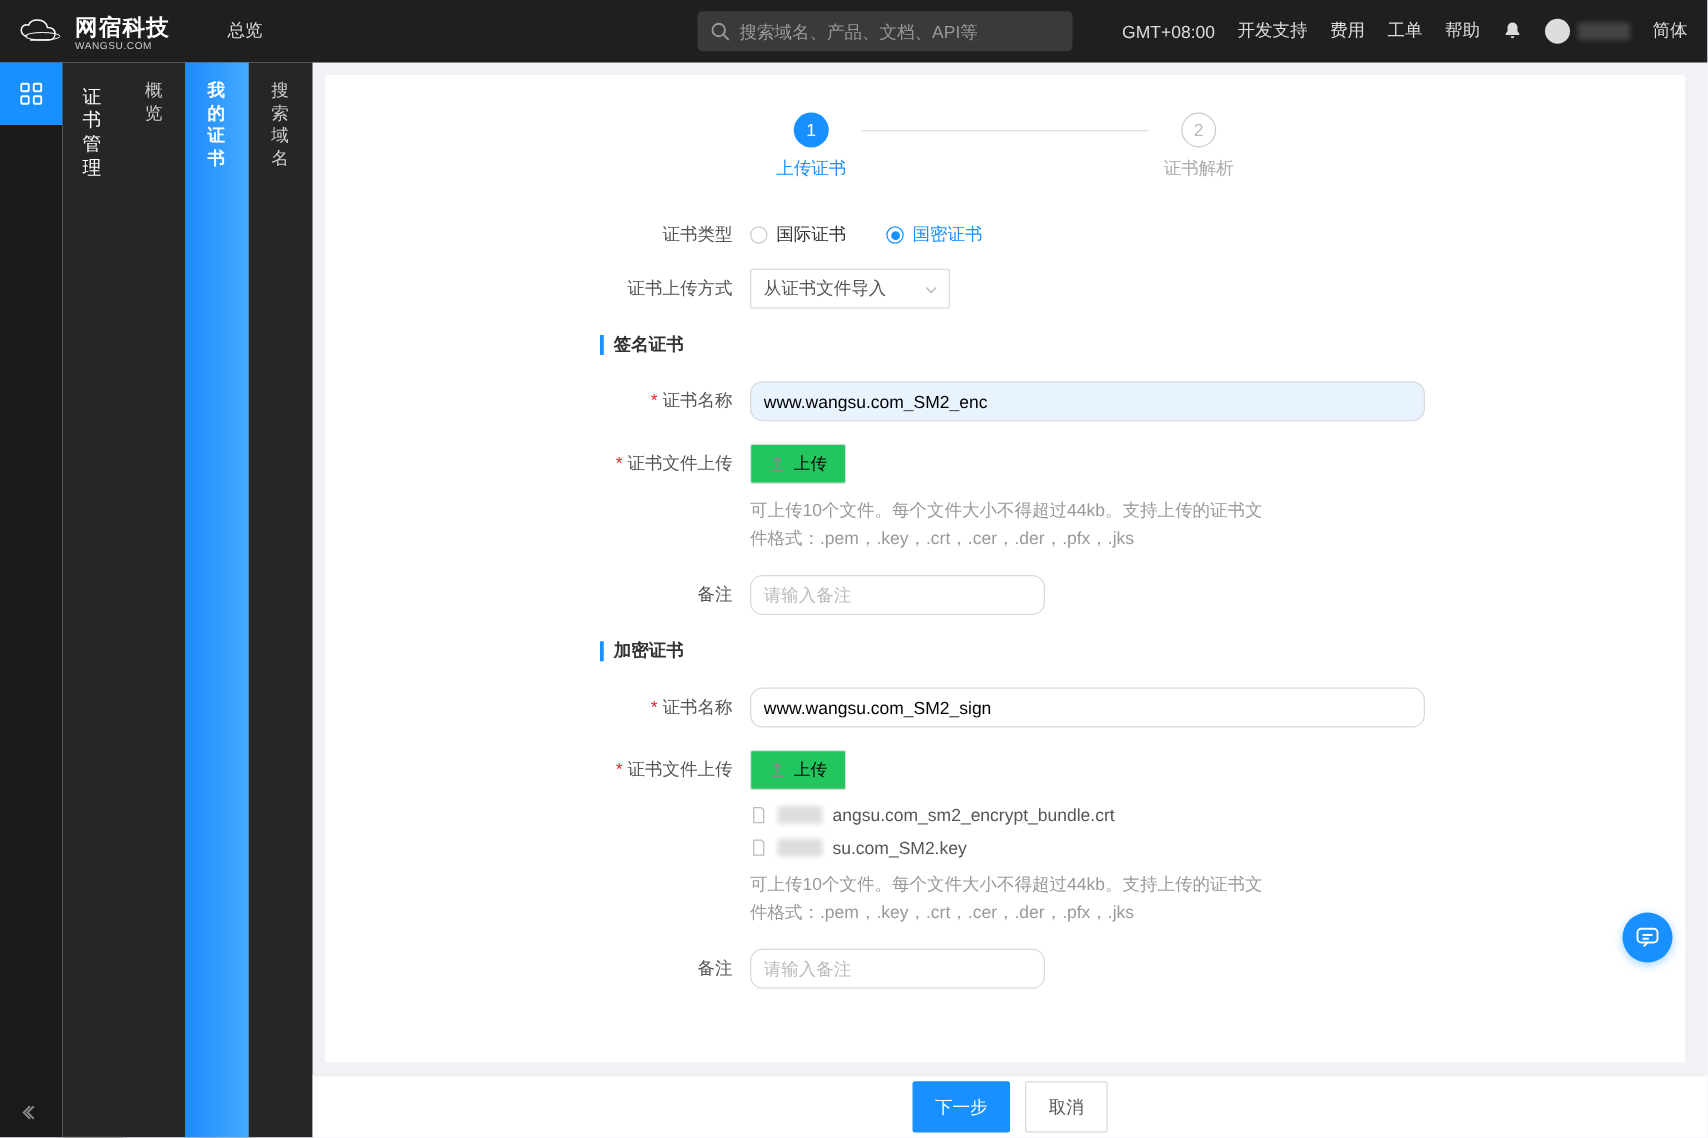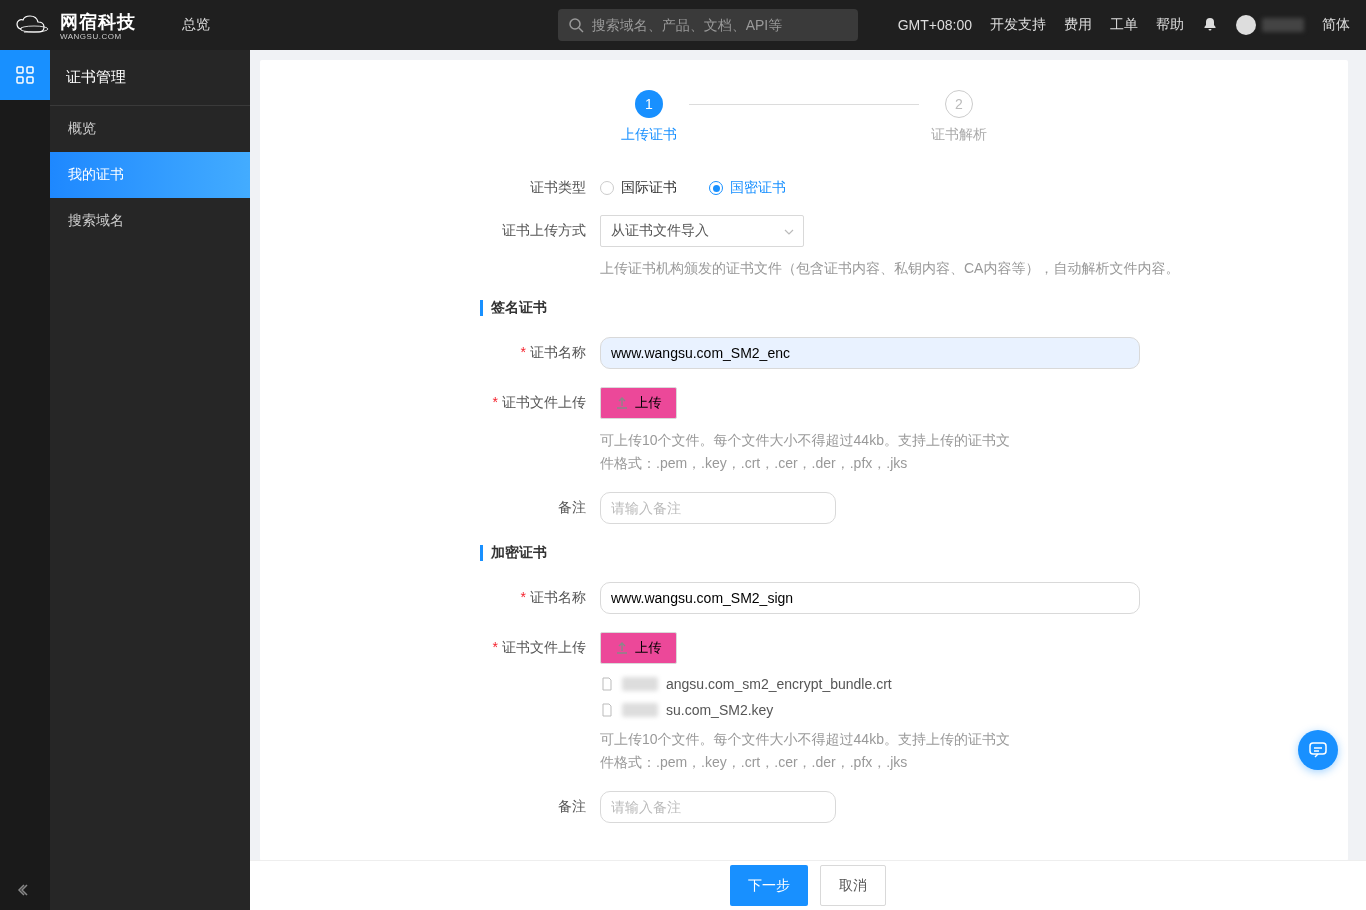--- a/index.html
+++ b/index.html
@@ -28,24 +28,24 @@
   .body-area { display: flex; height: calc(100% - 50px); }
 
   
   .rail { width: 50px; background: #1a1a1a; display: flex; flex-direction: column; align-items: center; }
   .rail-icon { width: 50px; height: 50px; display: flex; align-items: center; justify-content: center; cursor: pointer; }
   .rail-icon.active { background: #1890ff; color: #fff; }
   .rail-spacer { flex: 1; }
   .rail-collapse { width: 50px; height: 40px; display: flex; align-items: center; justify-content: center; color: #888; cursor: pointer; }
 
   
-  .sidebar { width: 200px; background: #262626; color: #ccc; display: flex; flex-direction: column; }
+  .sidebar { width: 200px; background: #262626; color: #ccc; display: flex; flex-direction: row; justify-content: flex-end; }
   .side-title { padding: 18px 16px; font-size: 15px; border-bottom: 1px solid #3a3a3a; color: #fff; }
   .side-item { padding: 14px 18px; cursor: pointer; }
-  .side-item.active { background: linear-gradient(90deg, #1e88ff, #43acff); color: #fff; }
+  .side-item.active { background: linear-gradient(90deg, #1e88ff, #43acff); color: #fff; font-weight: bold; }
 
   
   .main { flex: 1; overflow: hidden; position: relative; display: flex; flex-direction: column; }
   .scroll-area { flex: 1; overflow-y: auto; padding: 10px 18px 10px 10px; }
   .panel { background: #fff; border-radius: 2px; padding: 30px 40px 20px 40px; min-height: 100%; }
 
   
   .stepper { display: flex; align-items: flex-start; justify-content: center; margin-bottom: 28px; }
   .step { display: flex; flex-direction: column; align-items: center; width: 80px; }
   .step-connector { width: 230px; height: 1px; background: #dcdcdc; margin-top: 14px; }
@@ -62,34 +62,34 @@
   .fcontent { flex: 1; max-width: 540px; }
   .fcontent-wide { flex: 1; }
 
   .radio-group { display: flex; gap: 32px; align-items: center; padding-top: 7px; }
   .radio-item { display: flex; align-items: center; gap: 7px; cursor: pointer; }
   .radio-dot { width: 14px; height: 14px; border: 1px solid #ccc; border-radius: 50%; display: inline-flex; align-items: center; justify-content: center; }
   .radio-dot.checked { border-color: #1890ff; }
   .radio-dot.checked::after { content: ""; width: 7px; height: 7px; background: #1890ff; border-radius: 50%; }
   .radio-item.checked { color: #1890ff; }
 
-  .select-box { width: 204px; height: 32px; border: 1px solid #d9d9d9; border-radius: 2px; padding: 0 28px 0 10px; display: flex; align-items: center; position: relative; cursor: pointer; color: #555; }
+  .select-box { width: 160px; height: 32px; border: 1px solid #d9d9d9; border-radius: 2px; padding: 0 28px 0 10px; display: flex; align-items: center; position: relative; cursor: pointer; color: #555; }
   .select-box .chev { position: absolute; right: 8px; top: 10px; color: #bbb; }
   .hint { color: #999; margin-top: 10px; line-height: 1.6; }
 
   .section-header { display: flex; align-items: center; margin: 20px 0 20px 0; }
   .section-bar { width: 3px; height: 16px; background: #1890ff; margin-right: 8px; }
   .section-title { font-weight: 600; color: #333; }
 
   .text-input { width: 100%; height: 32px; border: 1px solid #d9d9d9; border-radius: 10px; padding: 0 10px; font-size: 14px; outline: none; }
   .text-input.highlight { background: #e9f2ff; }
   .text-input::placeholder { color: #bbb; }
   .short-input { width: 236px; }
 
-  .upload-btn { height: 32px; border: 1px solid #d9d9d9; border-radius: 2px; background: #ec4899; padding: 12px 14px; display: inline-flex; align-items: center; gap: 6px; cursor: pointer; justify-content: space-between; }
+  .upload-btn { height: 32px; border: 1px solid #d9d9d9; border-radius: 2px; background: #22c55e; padding: 12px 14px; display: inline-flex; align-items: center; gap: 6px; cursor: pointer; justify-content: space-between; }
   .upload-btn .up-icon { color: #888; }
 
   .file-list { margin-top: 12px; }
   .file-row { display: flex; align-items: center; gap: 8px; margin-bottom: 10px; color: #555; }
   .file-icon { color: #bbb; }
   .file-mask { width: 36px; height: 14px; background: #ddd; border-radius: 2px; filter: blur(2px); }
 
   
   .bottom-bar { height: 50px; background: #fff; border-top: 1px solid #eee; display: flex; align-items: center; justify-content: center; gap: 12px; }
   .btn { height: 41px; padding: 0 18px; border-radius: 2px; cursor: pointer; font-size: 14px; display: inline-flex; align-items: center; }
@@ -212,21 +212,20 @@
           <div class="flabel">证书上传方式</div>
           <div class="fcontent-wide">
             <div class="select-box">
               <span>从证书文件导入</span>
               <span class="chev">
                 <svg width="12" height="12" viewBox="0 0 12 12">
                       <path d="M2 4 L6 8 L10 4" fill="none" stroke="currentColor" stroke-width="1.2"></path>
                     </svg>
               </span>
             </div>
-            <div class="hint">上传证书机构颁发的证书文件（包含证书内容、私钥内容、CA内容等），自动解析文件内容。</div>
           </div>
         </div>
 
         </div>
 
         <div style="margin-left:180px;">
         <div class="section-header">
           <div class="section-bar"></div>
           <div class="section-title">签名证书</div>
         </div>

